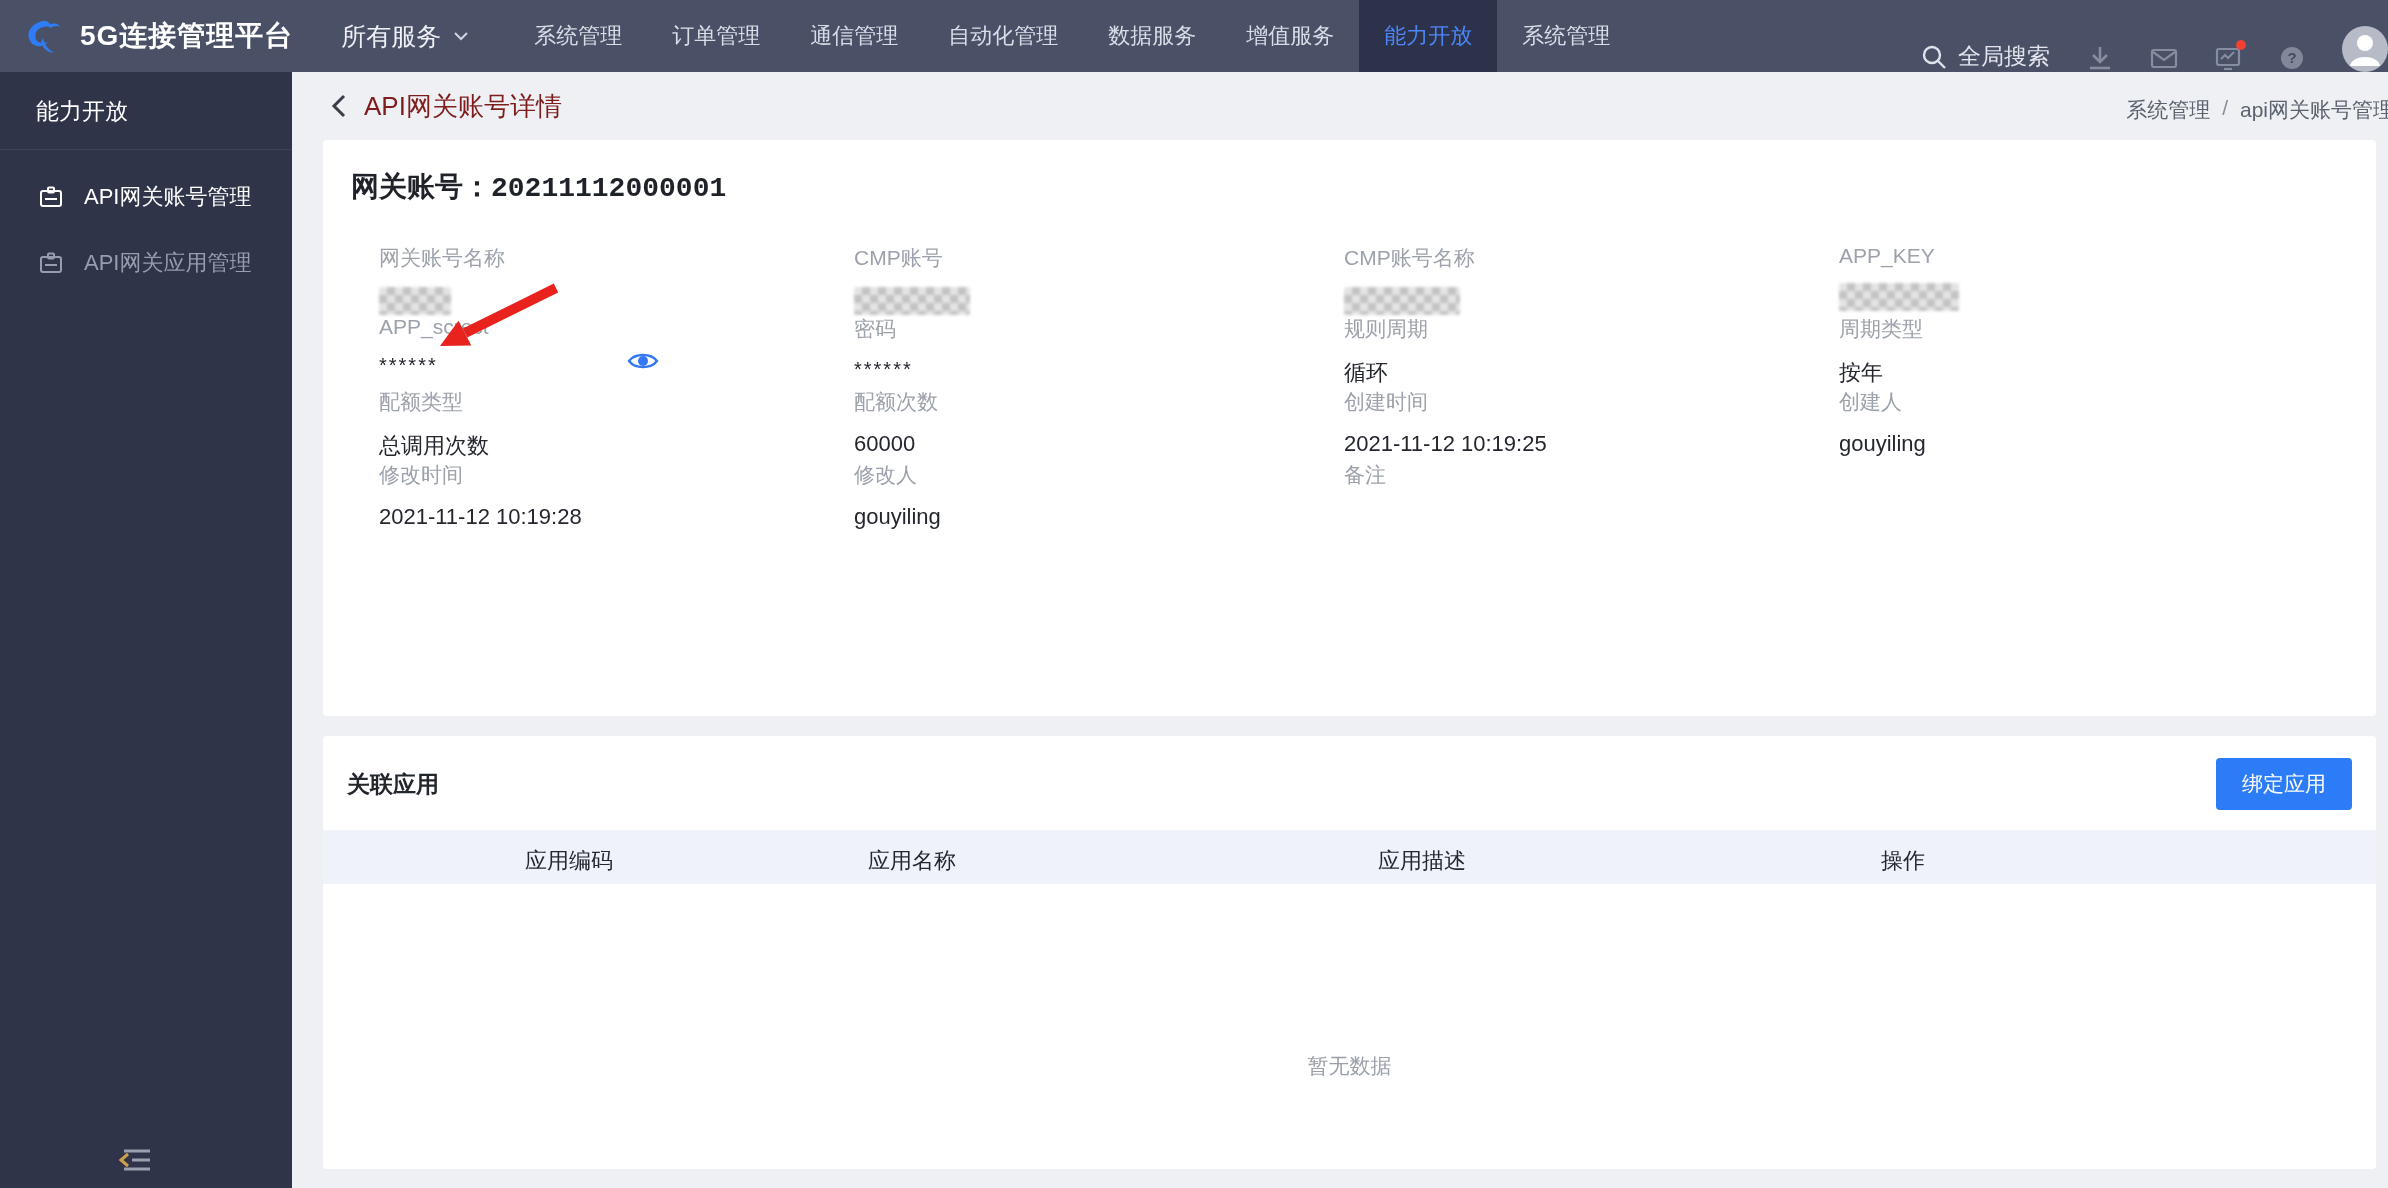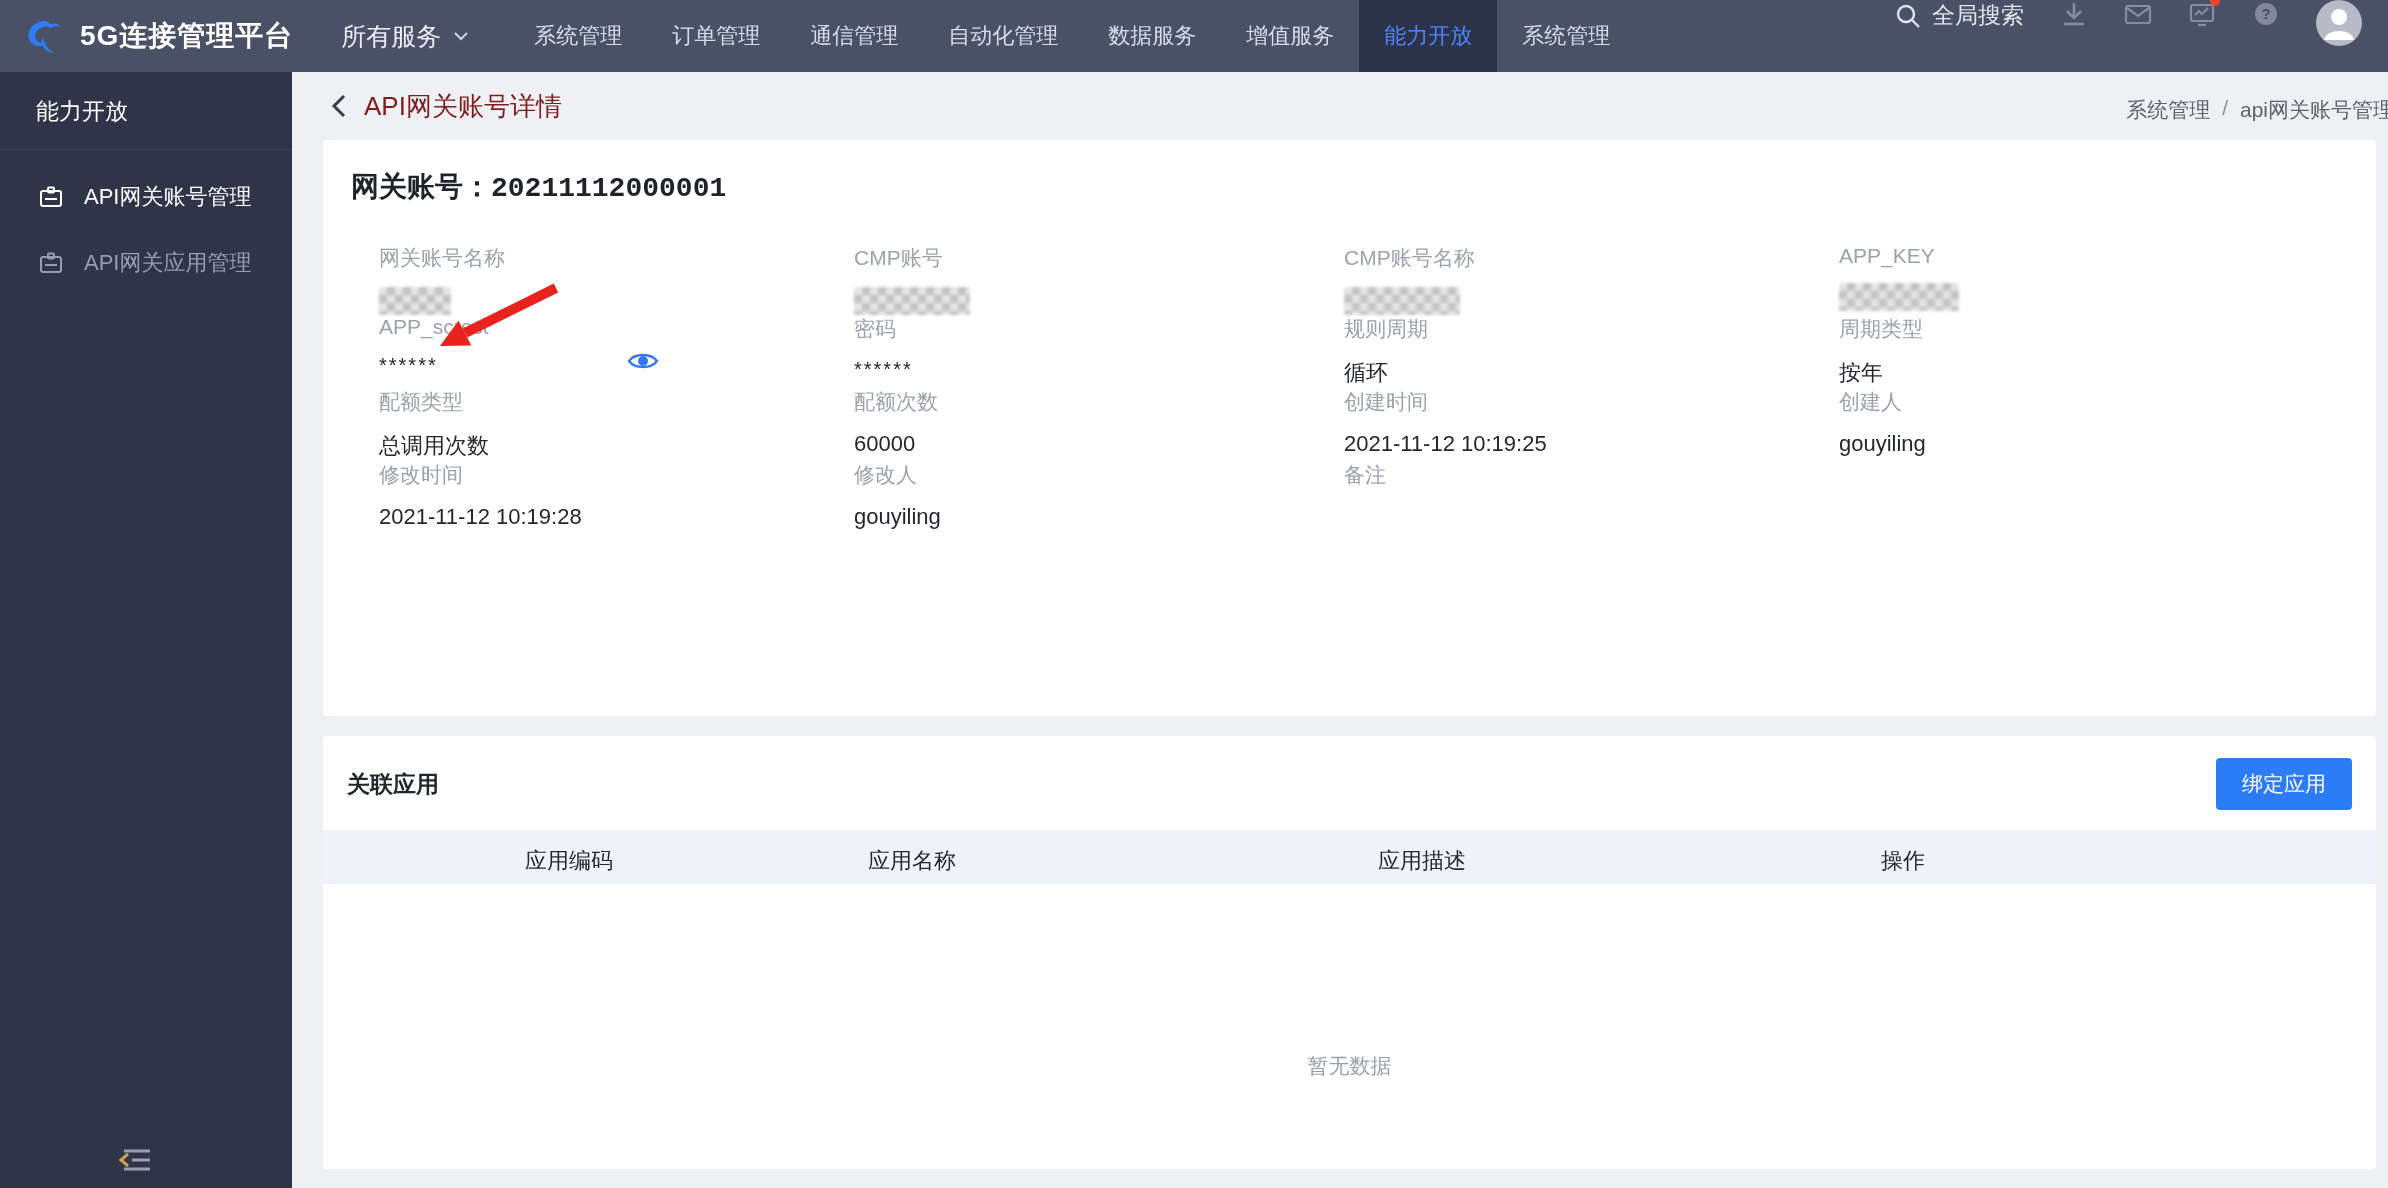--- a/index.html
+++ b/index.html
@@ -11,21 +11,21 @@
     background:#4a5167; display:flex; align-items:stretch; color:#e3e6ee; z-index:30; }
   .brand { display:flex; align-items:center; gap:14px; padding:0 42px 0 20px; }
   .brand-name { font-size:28px; font-weight:bold; color:#ffffff; letter-spacing:1px; }
   .all-services { display:flex; align-items:center; gap:12px; font-size:25px;
     color:#eef0f6; padding:0 40px 0 6px; }
   .chev-down { width:16px; height:16px; }
   .nav-items { display:flex; align-items:stretch; }
   .nav-item { display:flex; align-items:center; padding:0 25px; font-size:22px;
     color:#d9dde8; cursor:pointer; white-space:nowrap; }
   .nav-item.active { background:#2c3249; color:#4c86f9; }
-  .nav-right { margin-left:auto; display:flex; align-items:flex-start; gap:36px; padding-right:26px; }
+  .nav-right { margin-left:auto; display:flex; align-items:flex-end; gap:36px; }
   .global-search { display:flex; align-items:center; gap:10px; font-size:23px; color:#e2e5ed; }
   .tool-icon { width:28px; height:28px; color:#878da0; position:relative; }
   .tool-icon svg { width:100%; height:100%; }
   .red-dot { position:absolute; top:-4px; right:-4px; width:10px; height:10px;
     border-radius:50%; background:#f04134; }
   .avatar { width:46px; height:46px; border-radius:50%; background:#b6bbc7;
     display:flex; align-items:center; justify-content:center; overflow:hidden; }
 
   
   .sidebar { position:absolute; top:72px; left:0; bottom:0; width:292px;

